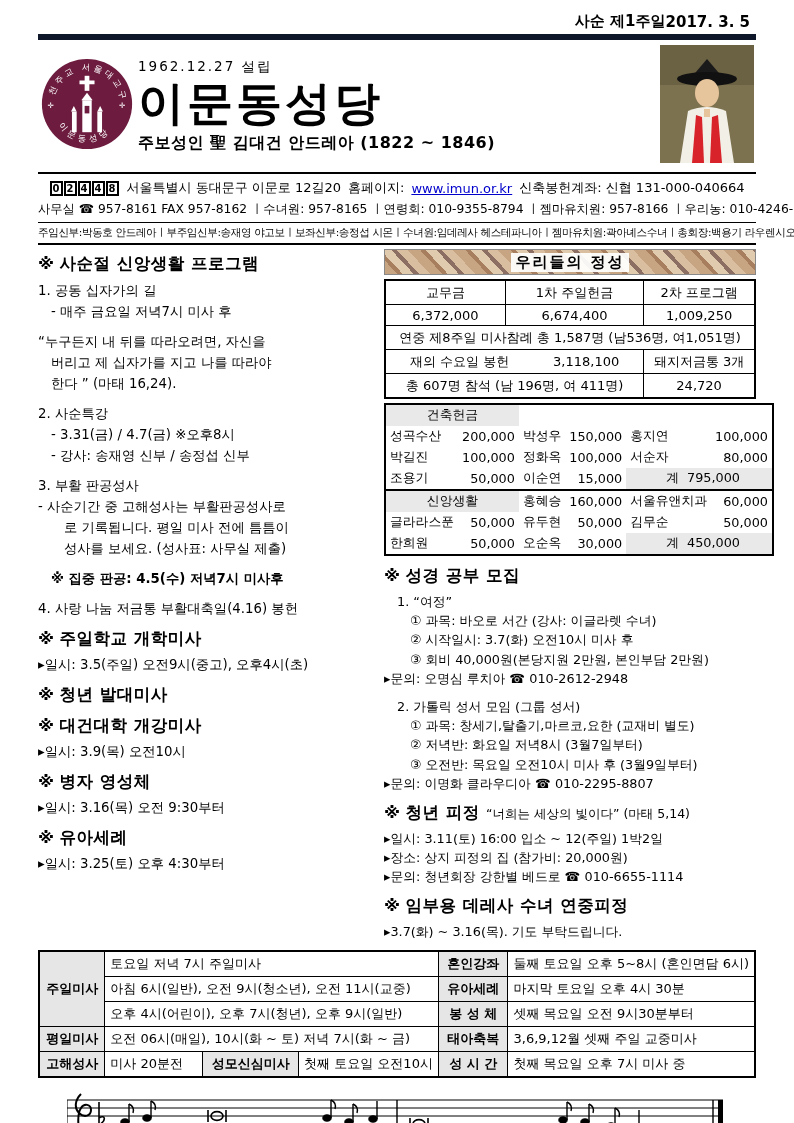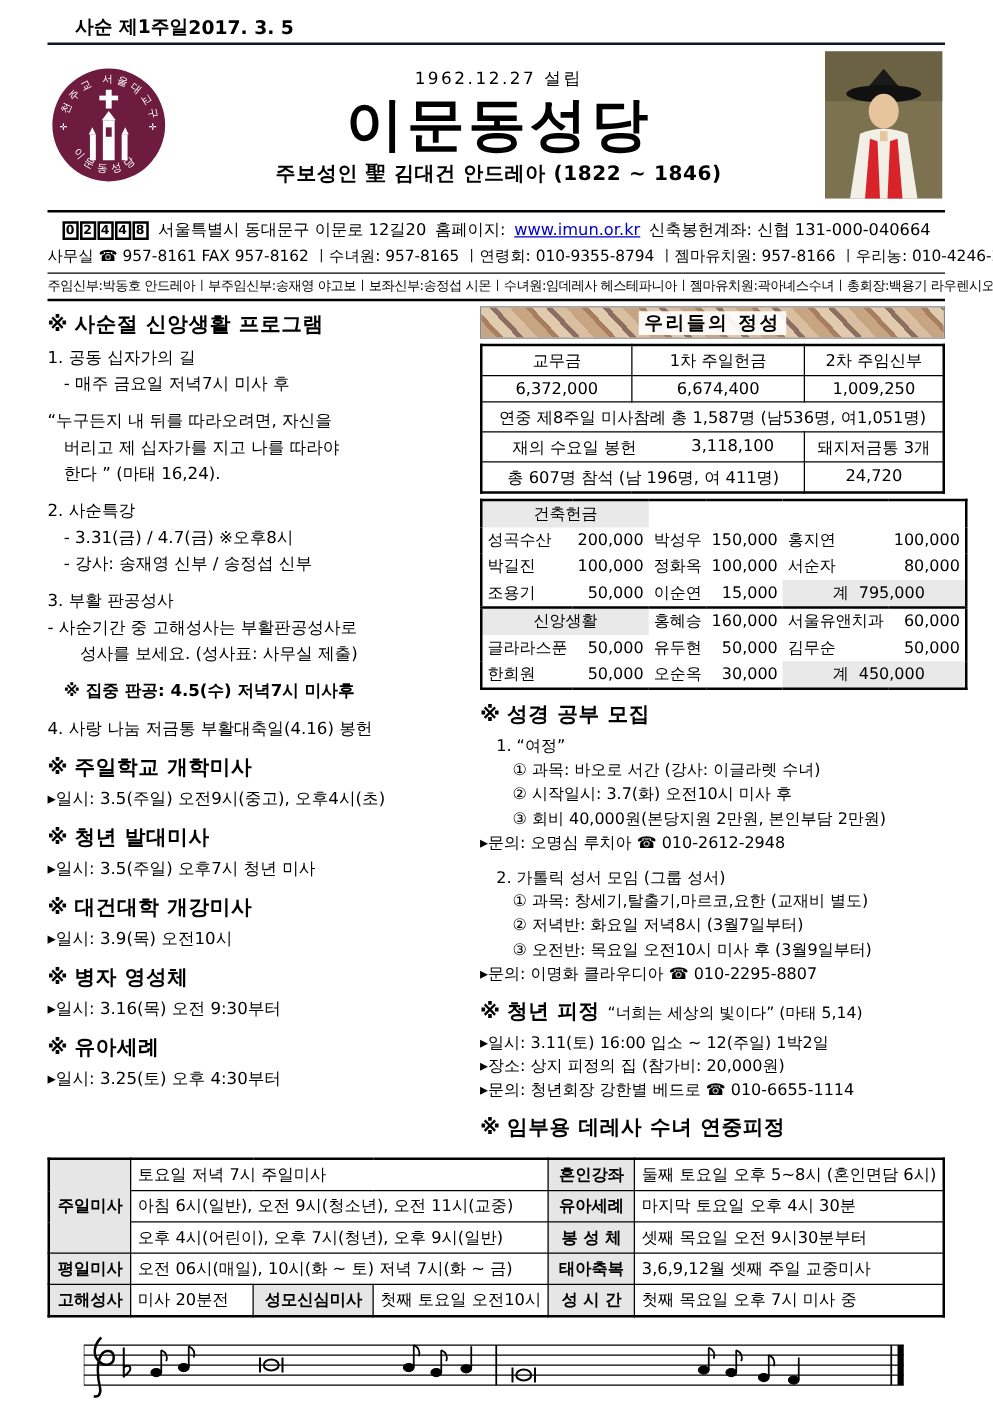--- a/index.html
+++ b/index.html
@@ -1,29 +1,29 @@
 <!DOCTYPE html>
 <html><head>
 <meta charset="utf-8">
 <style>
   * { box-sizing: border-box; }
   html,body { margin:0; padding:0; background:#fff; }
   body { width:794px; height:1123px; font-family:"DejaVu Sans","Liberation Sans",sans-serif; color:#000; }
   .page { position:relative; width:794px; height:1123px; overflow:hidden; padding:12px 38px 6px; }
 
   
-  .topbar { display:flex; justify-content:flex-start; align-items:flex-end;
-            border-bottom:2px solid #0f172a; padding:0 6px 3px 22px;
+  .topbar { display:flex; justify-content:flex-end; align-items:flex-end;
+            border-bottom:6px solid #0f172a; padding:0 6px 3px 22px;
             font-size:15px; font-weight:bold; }
 
   
   .mast { display:flex; align-items:center; border-bottom:2px solid #000; padding:5px 2px; }
   .logo-wrap { width:98px; flex:none; }
   .portrait-wrap { width:94px; flex:none; }
-  .mast-center { flex:1; text-align:center; }
+  .mast-center { flex:1; text-align:left; }
   .estab { font-size:13.5px; letter-spacing:2px; margin-bottom:2px; }
   .church-name { font-size:46px; font-weight:900; letter-spacing:3px; line-height:1.12; }
   .patron { font-size:16px; font-weight:bold; letter-spacing:0.5px; margin-top:3px; }
 
   
   .c1 { font-size:13px; display:flex; justify-content:center; align-items:center; gap:7px; padding:5px 0 1px; white-space:nowrap; }
   .c2 { font-size:12.3px; text-align:center; padding:3px 0 4px; white-space:nowrap; }
   .c3 { font-size:10.6px; text-align:center; padding:3px 0; border-top:1px solid #000; border-bottom:2px solid #000; letter-spacing:-0.4px; white-space:nowrap; }
   .pbox { display:inline-block; width:13px; height:15px; border:2px solid #000; font-size:10px; line-height:12px; text-align:center; font-weight:bold; margin-right:1px; }
   .homepage { color:#0000cc; text-decoration:underline; }
@@ -155,33 +155,33 @@
       <div class="ln">1. 공동 십자가의 길</div>
       <div class="ln ind1">- 매주 금요일 저녁7시 미사 후</div>
       <div class="ln gap">“누구든지 내 뒤를 따라오려면, 자신을</div>
       <div class="ln ind1">버리고 제 십자가를 지고 나를 따라야</div>
       <div class="ln ind1">한다 ” (마태 16,24).</div>
       <div class="ln gap">2. 사순특강</div>
       <div class="ln ind1">- 3.31(금) / 4.7(금)  ※오후8시</div>
       <div class="ln ind1">- 강사: 송재영 신부 / 송정섭 신부</div>
       <div class="ln gap">3. 부활 판공성사</div>
       <div class="ln">- 사순기간 중 고해성사는 부활판공성사로</div>
+      <div class="ln ind2">로 기록됩니다. 평일 미사 전에 틈틈이</div>
       <div class="ln ind2">성사를 보세요. (성사표: 사무실 제출)</div>
       <div class="ln ind1 gap boldln">※ 집중 판공: 4.5(수) 저녁7시 미사후</div>
       <div class="ln gap">4. 사랑 나눔 저금통 부활대축일(4.16) 봉헌</div>
 
       <div class="sec-h">
         <span class="mk">※</span><span>주일학교 개학미사</span>
       </div>
       <div class="evt-detail">▸일시: 3.5(주일) 오전9시(중고), 오후4시(초)</div>
 
       <div class="sec-h">
         <span class="mk">※</span><span>청년 발대미사</span>
       </div>
-      <div class="evt-detail">▸일시: 3.5(주일) 오후7시 청년 미사</div>
 
       <div class="sec-h">
         <span class="mk">※</span><span>대건대학 개강미사</span>
       </div>
       <div class="evt-detail">▸일시: 3.9(목) 오전10시</div>
 
       <div class="sec-h">
         <span class="mk">※</span><span>병자 영성체</span>
       </div>
       <div class="evt-detail">▸일시: 3.16(목) 오전 9:30부터</div>
@@ -196,21 +196,21 @@
 
       <div class="banner">
         <span class="t">우리들의 정성</span>
       </div>
 
       <table class="offer1">
         <tbody>
             <tr>
           <th>교무금</th>
           <th>1차 주일헌금</th>
-          <th>2차 주임신부</th>
+          <th>2차 프로그램</th>
         </tr>
         <tr>
           <td>6,372,000</td>
           <td>6,674,400</td>
           <td>1,009,250</td>
         </tr>
         <tr>
           <td colspan="3">연중 제8주일 미사참례 총 1,587명 (남536명, 여1,051명)</td>
         </tr>
         <tr>
@@ -313,20 +313,21 @@
         <span class="mk">※</span><span>청년 피정</span>
         <span class="sub">“너희는 세상의 빛이다” (마태 5,14)</span>
       </div>
       <div class="ln">▸일시: 3.11(토) 16:00 입소 ~ 12(주일) 1박2일</div>
       <div class="ln">▸장소: 상지 피정의 집 (참가비: 20,000원)</div>
       <div class="ln">▸문의: 청년회장 강한별 베드로 ☎ 010-6655-1114</div>
 
       <div class="sec-h">
         <span class="mk">※</span><span>임부용 데레사 수녀 연중피정</span>
       </div>
+      <div class="ln">▸3.7(화) ~ 3.16(목). 기도 부탁드립니다.</div>
     </div>
   </div>
 
   <table class="sched">
     <colgroup>
         <col style="width:74px">
         <col style="width:110px">
         <col style="width:106px">
         <col style="width:136px">
         <col style="width:82px">

